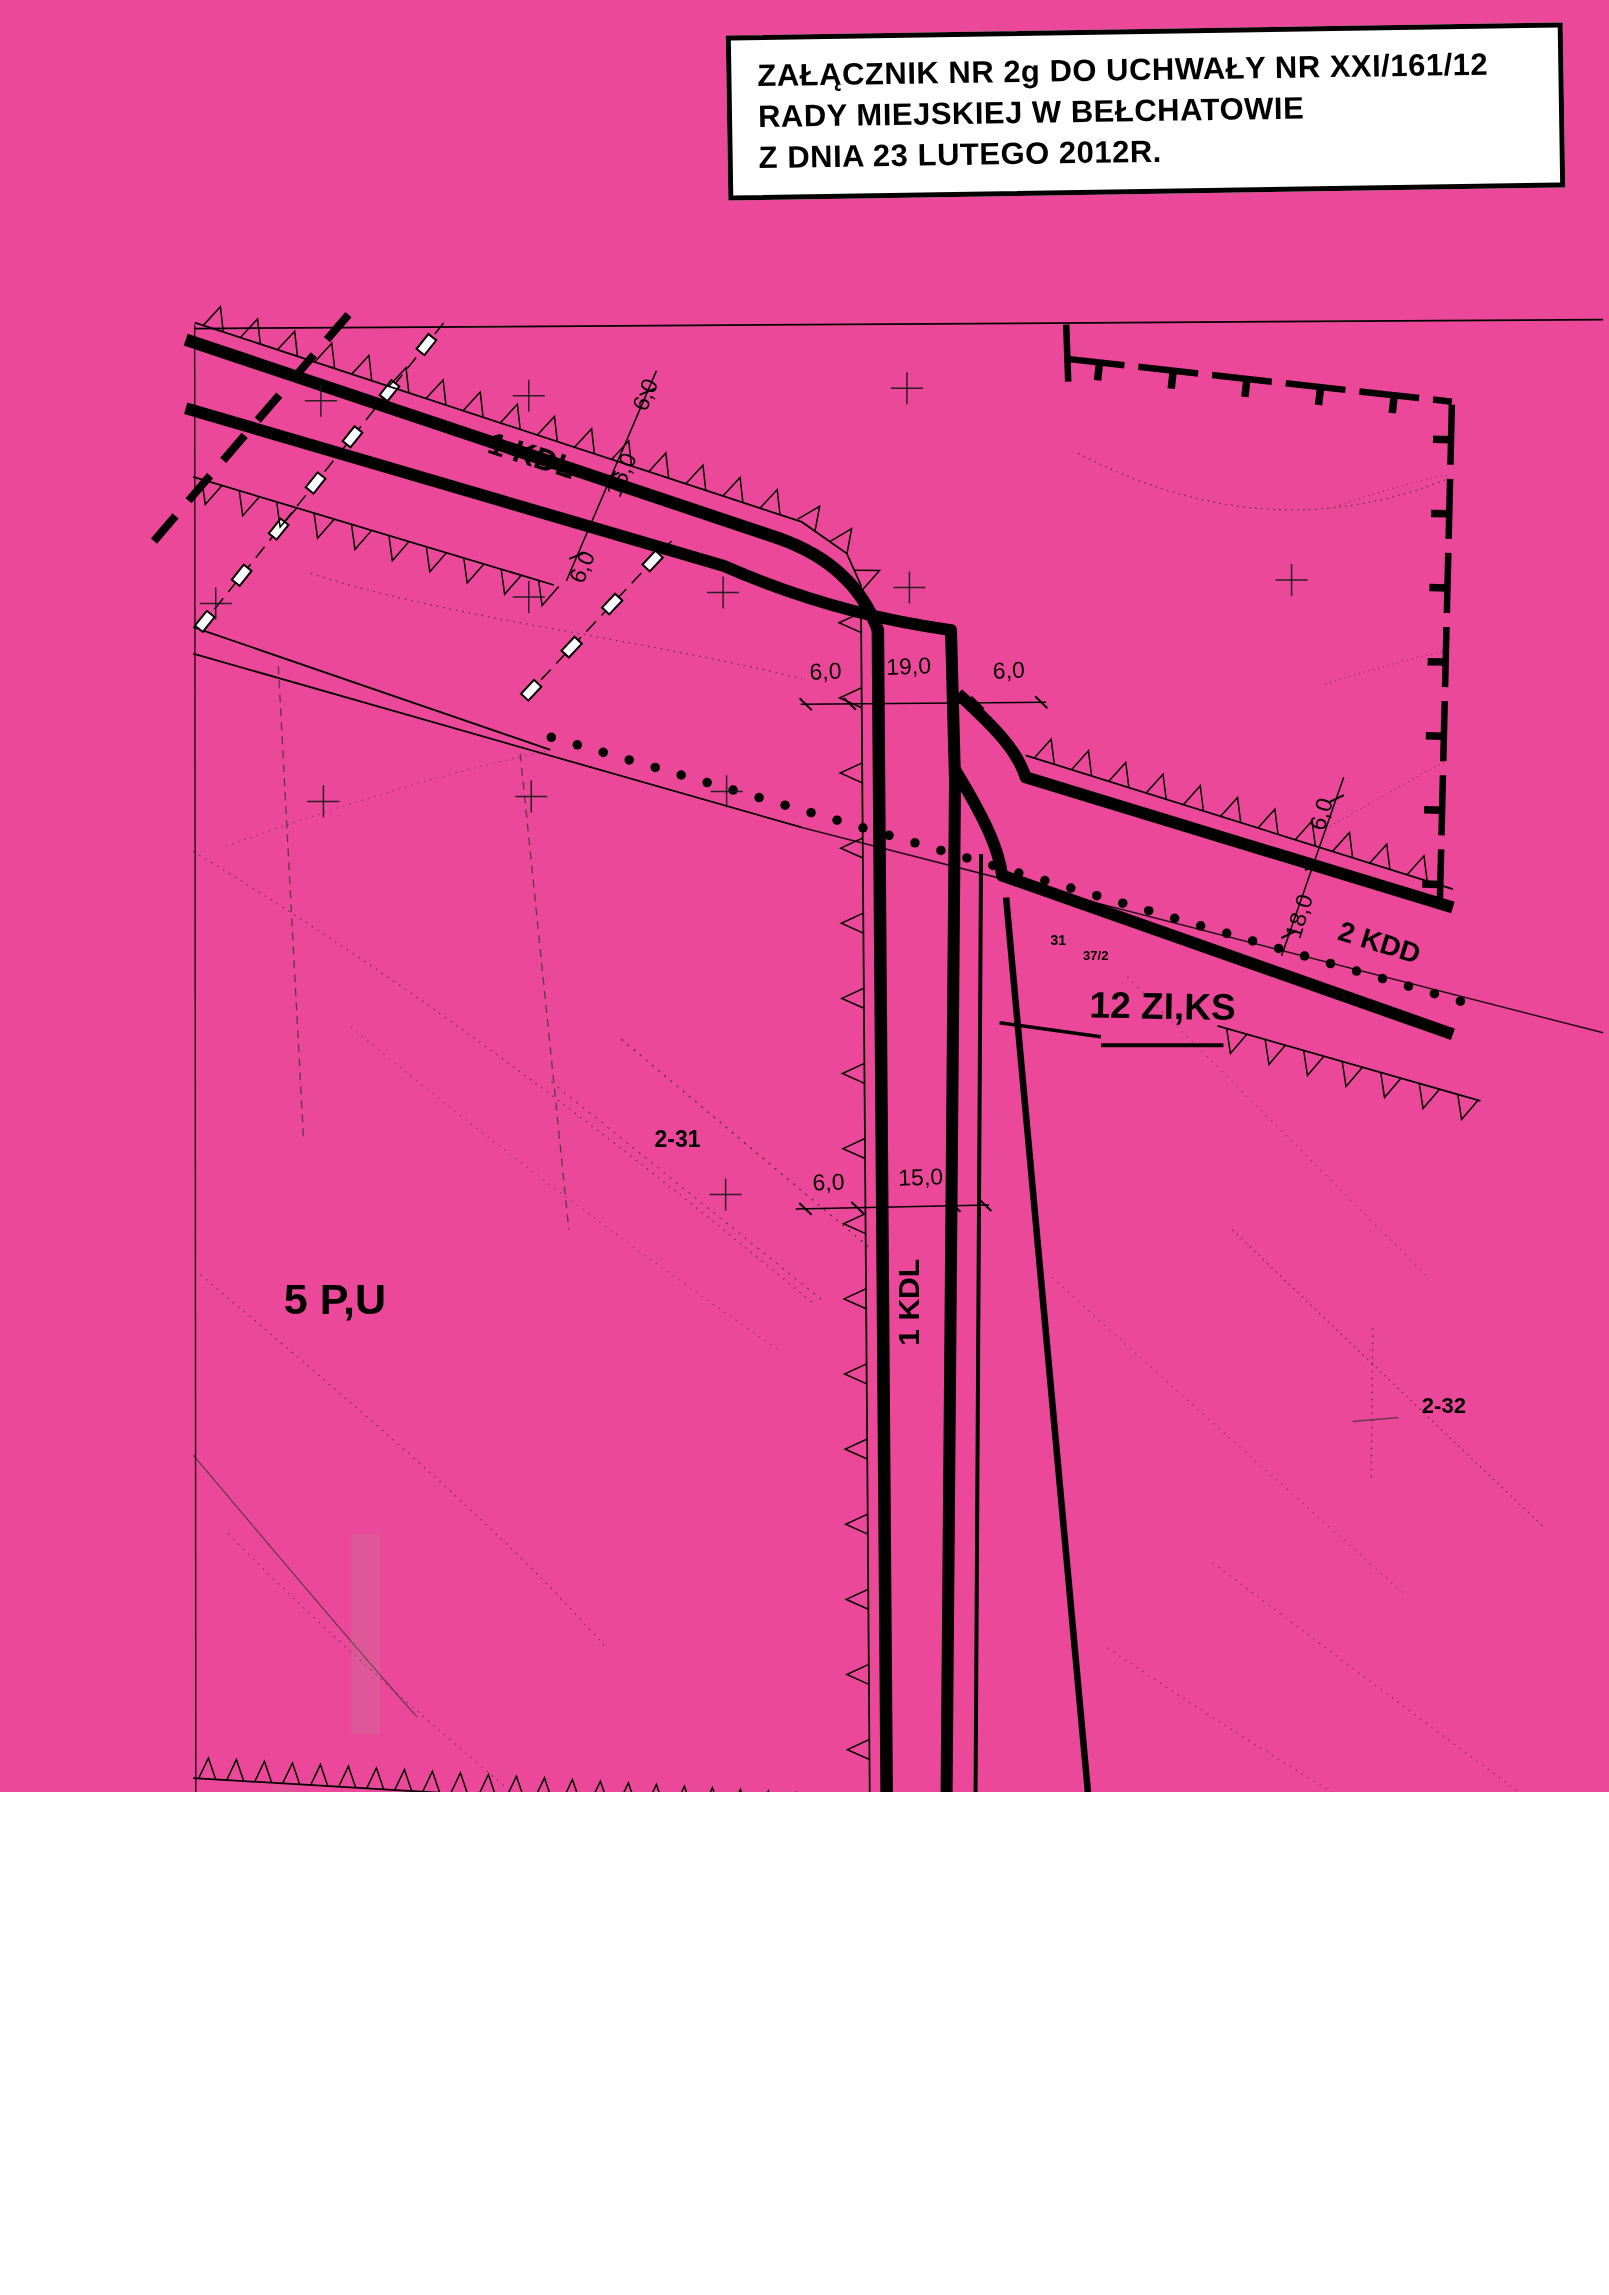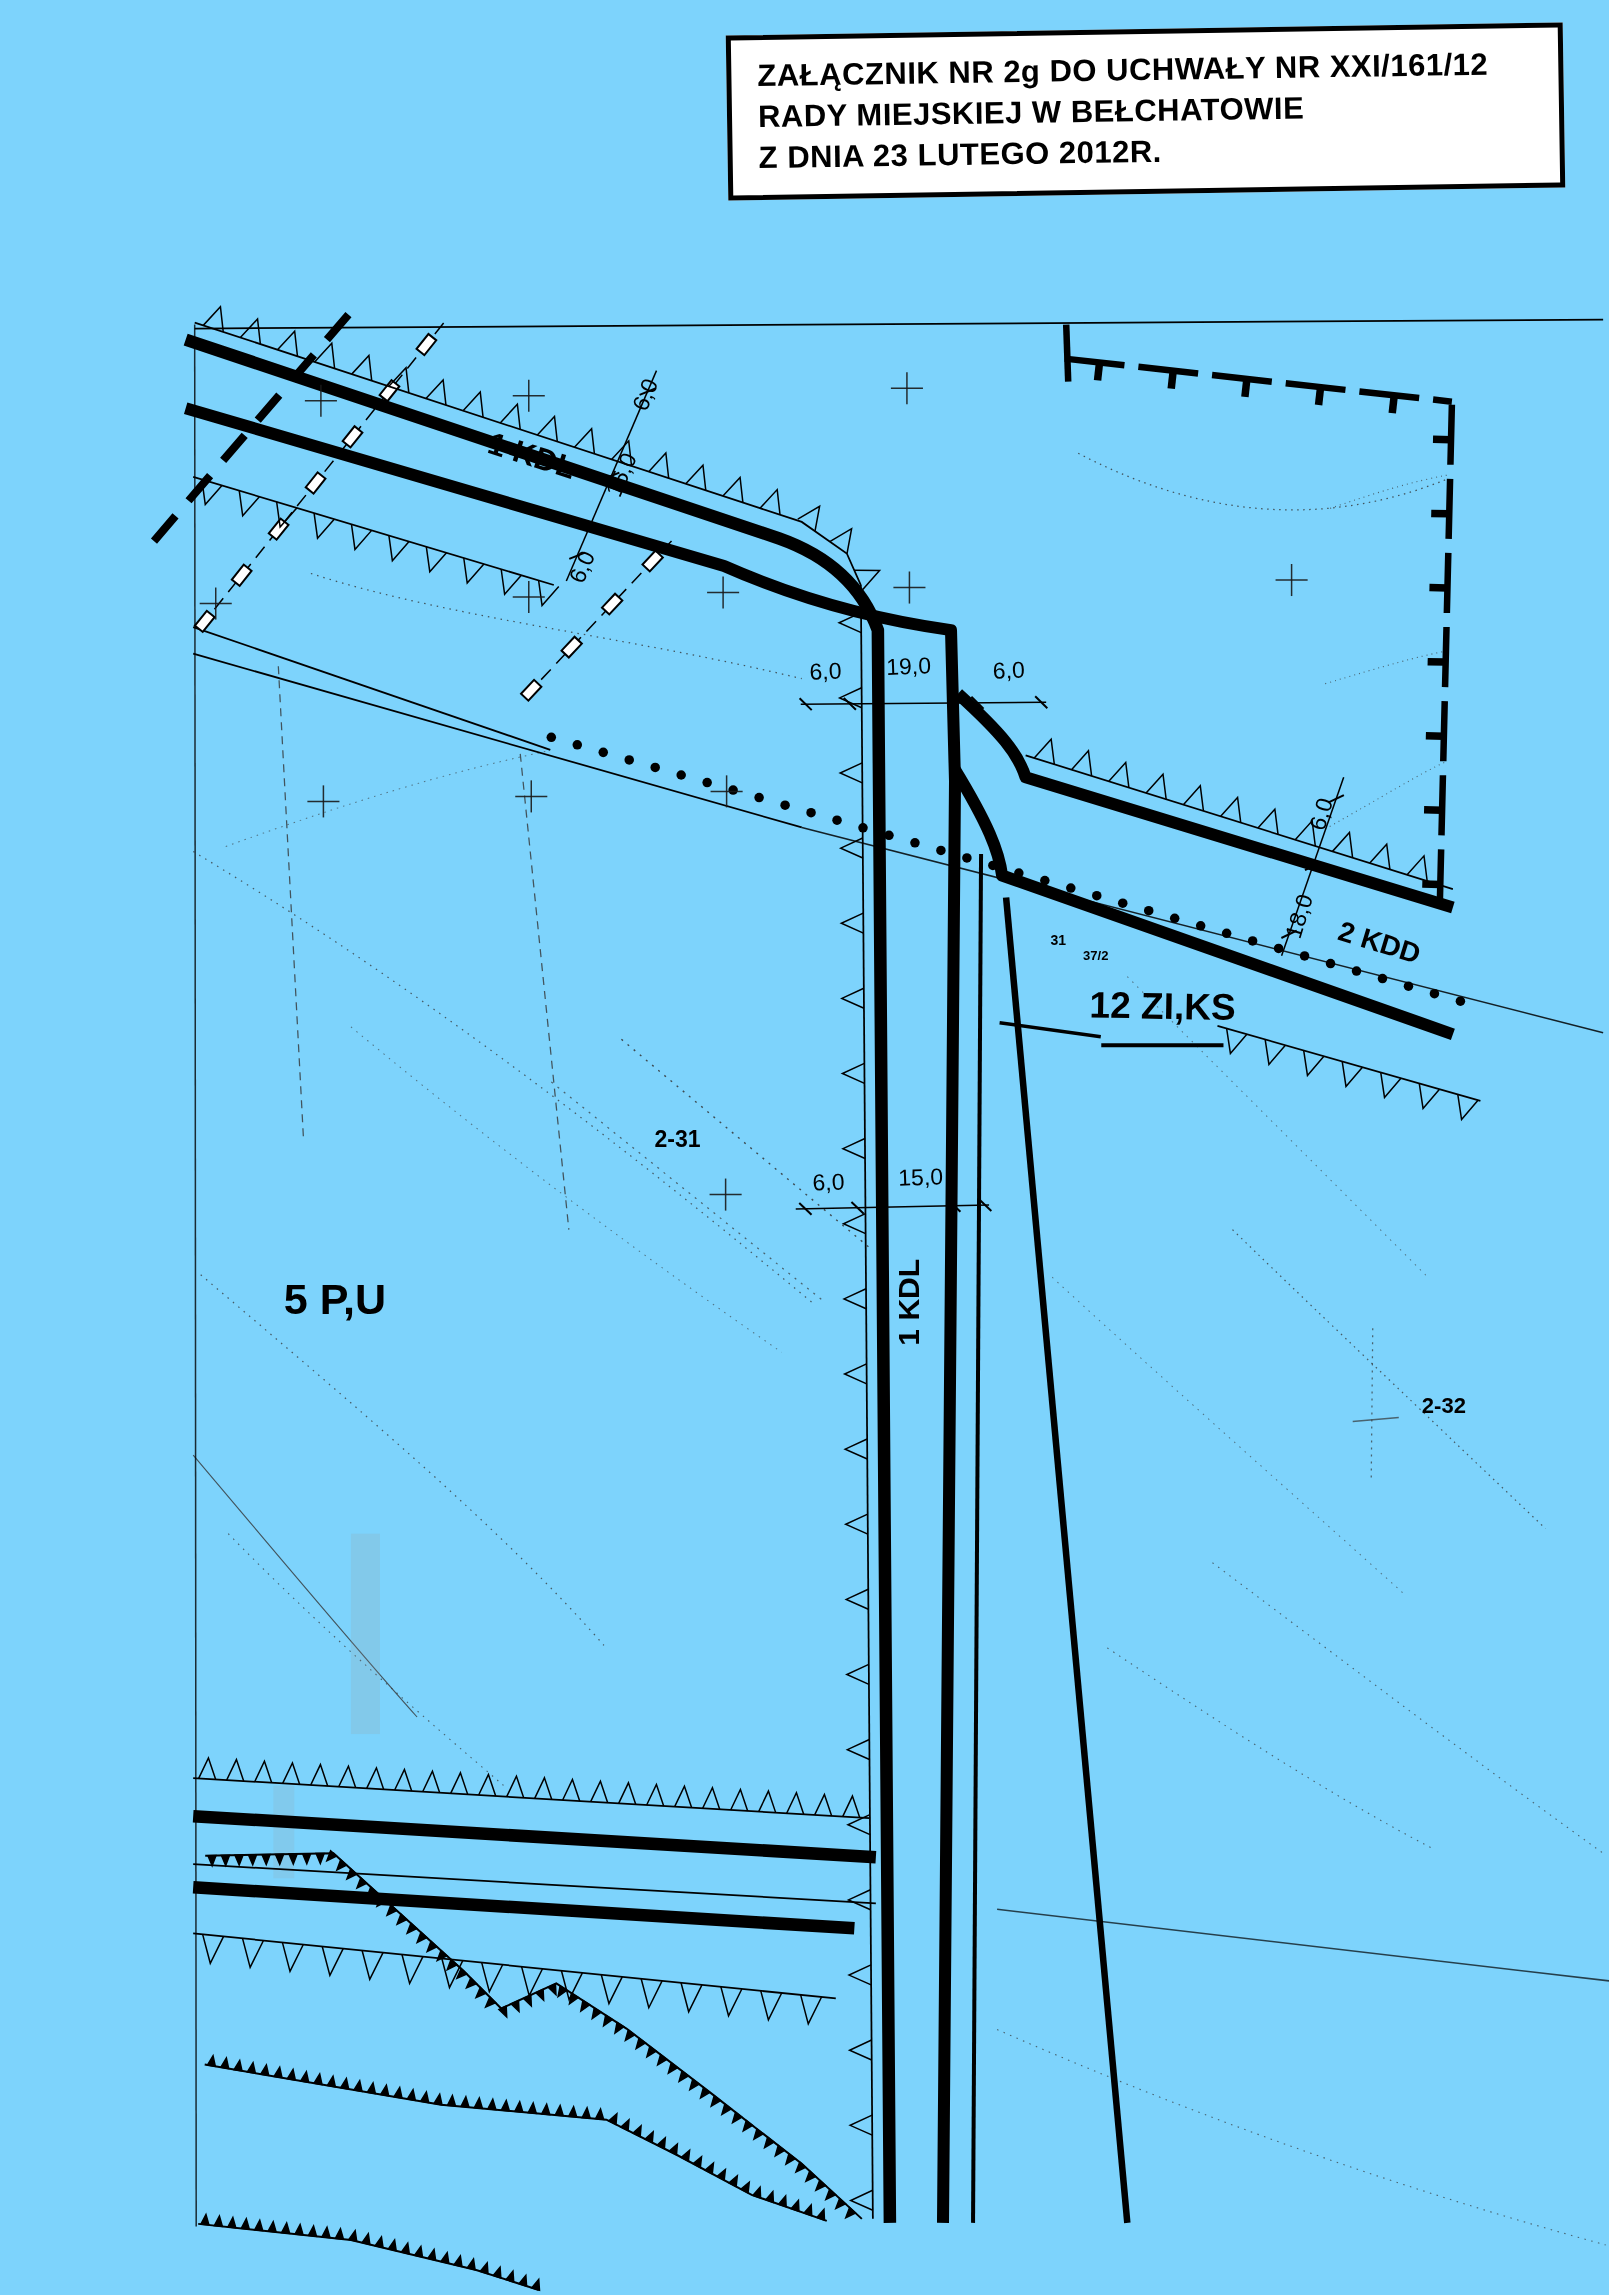--- a/index.html
+++ b/index.html
@@ -1,16 +1,16 @@
 <!DOCTYPE html>
 <html style="font-size:8px"><head>
 <meta charset="utf-8">
 <style>
   html,body{margin:0;padding:0;background:#ffffff;}
-  .page{position:relative;width:1610px;height:2295px;background:#7dd3fc;overflow:hidden;
+  .page{position:relative;width:1610px;height:1792px;background:#ec4899;overflow:hidden;
         font-family:"Liberation Sans",sans-serif;color:#000;}
   .title-box{position:absolute;left:727px;top:29px;width:786px;
              padding:15px 15px 17px 26px;border:5.5px solid #000;
              transform:rotate(-0.9deg);background:#fff;}
   .title-line{font-size:31px;font-weight:700;line-height:41px;letter-spacing:0.5px;white-space:nowrap;}
   #map-svg{position:absolute;left:0;top:0;}
   #map-svg text{font-family:"Liberation Sans",sans-serif;fill:#000;}
 </style>
 </head>
 <body>

